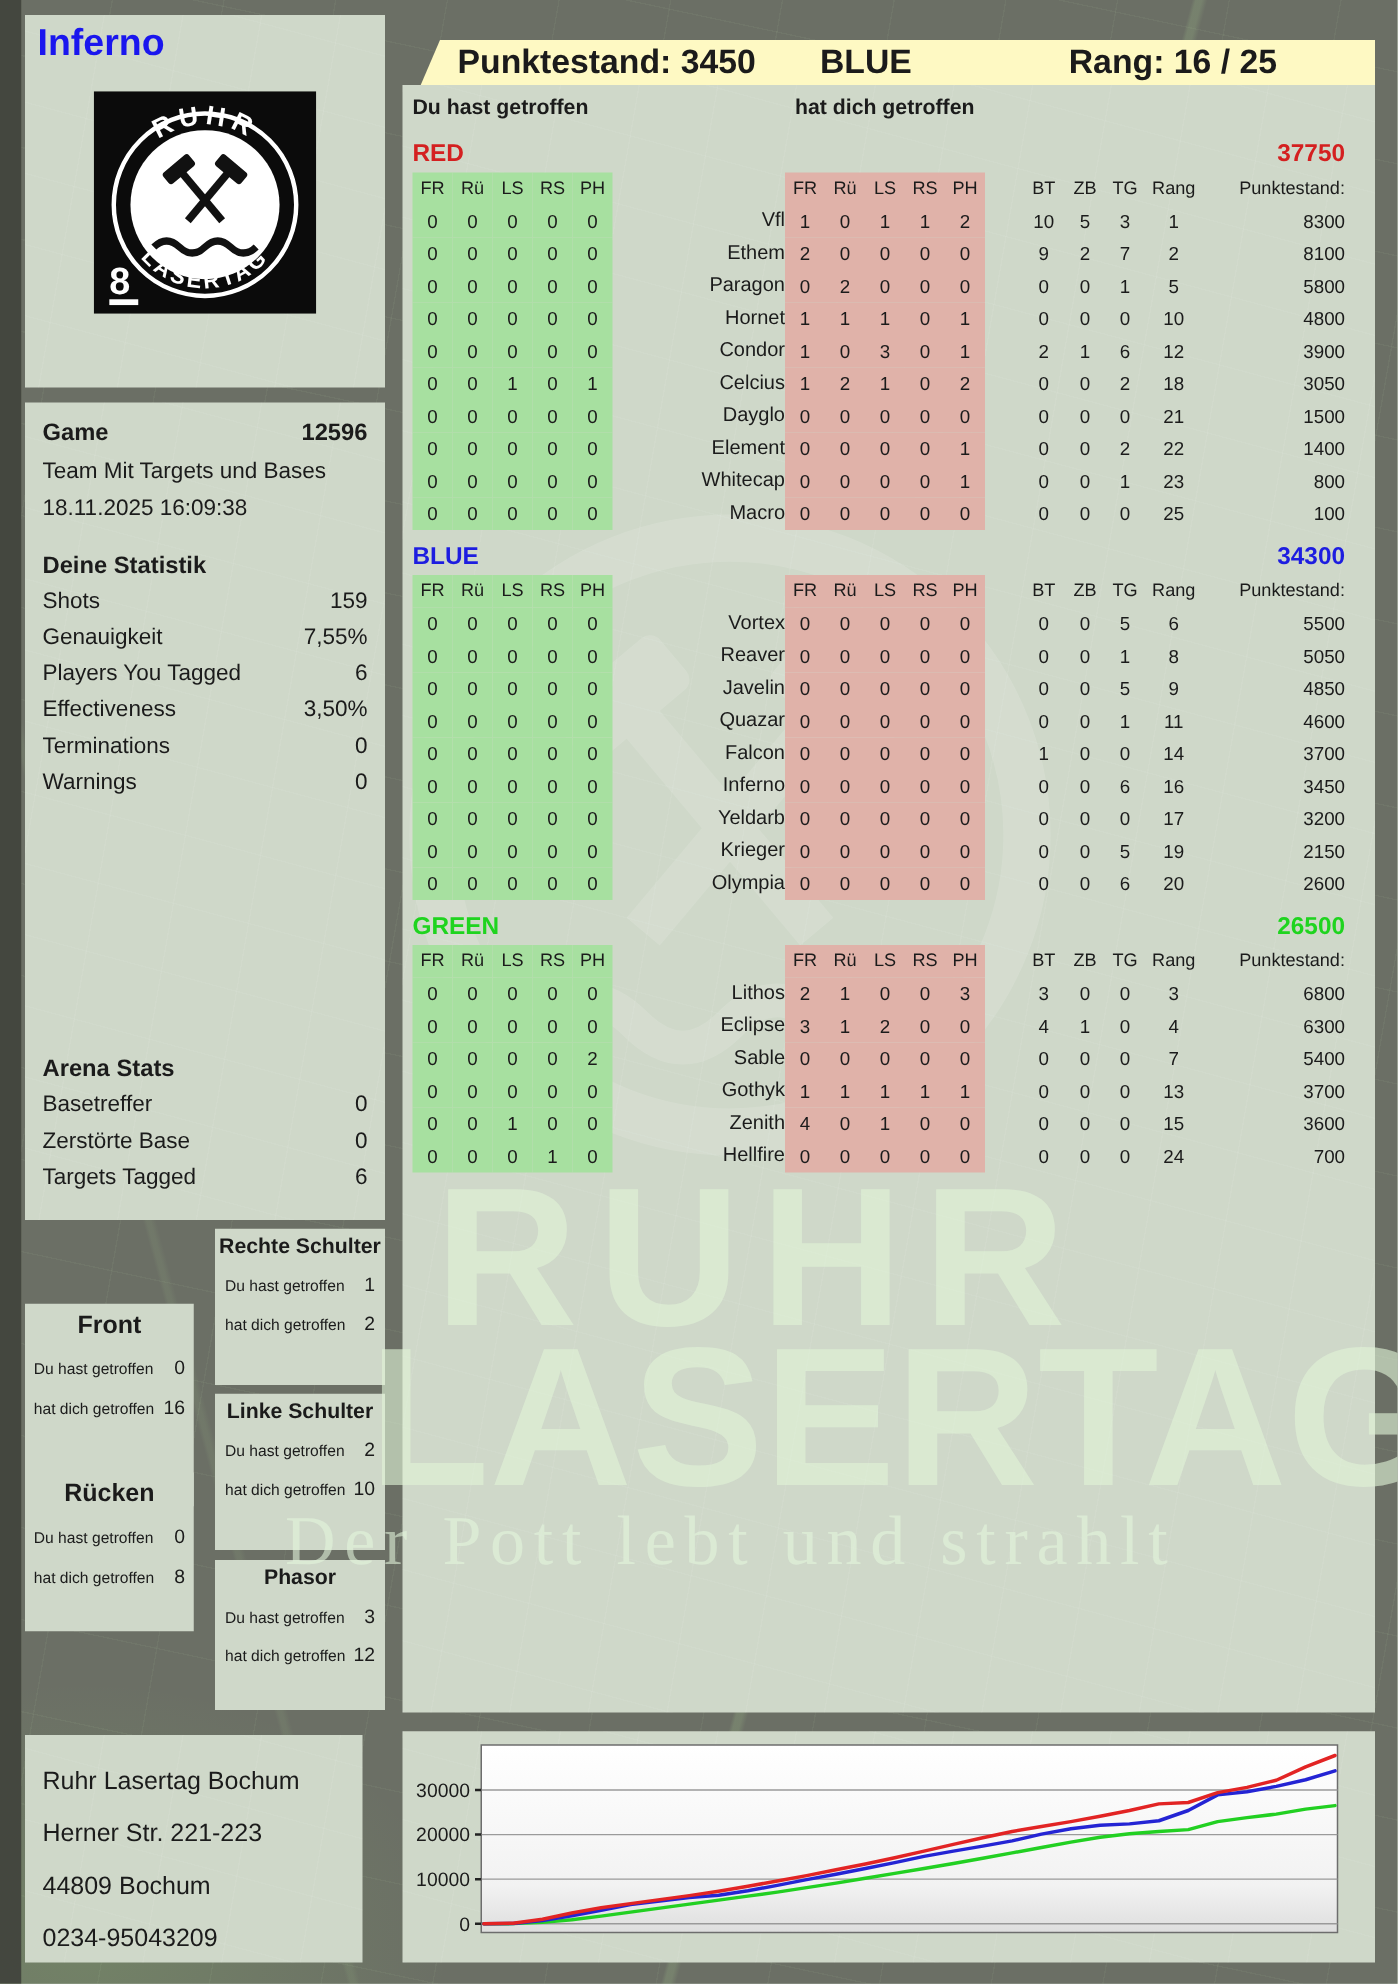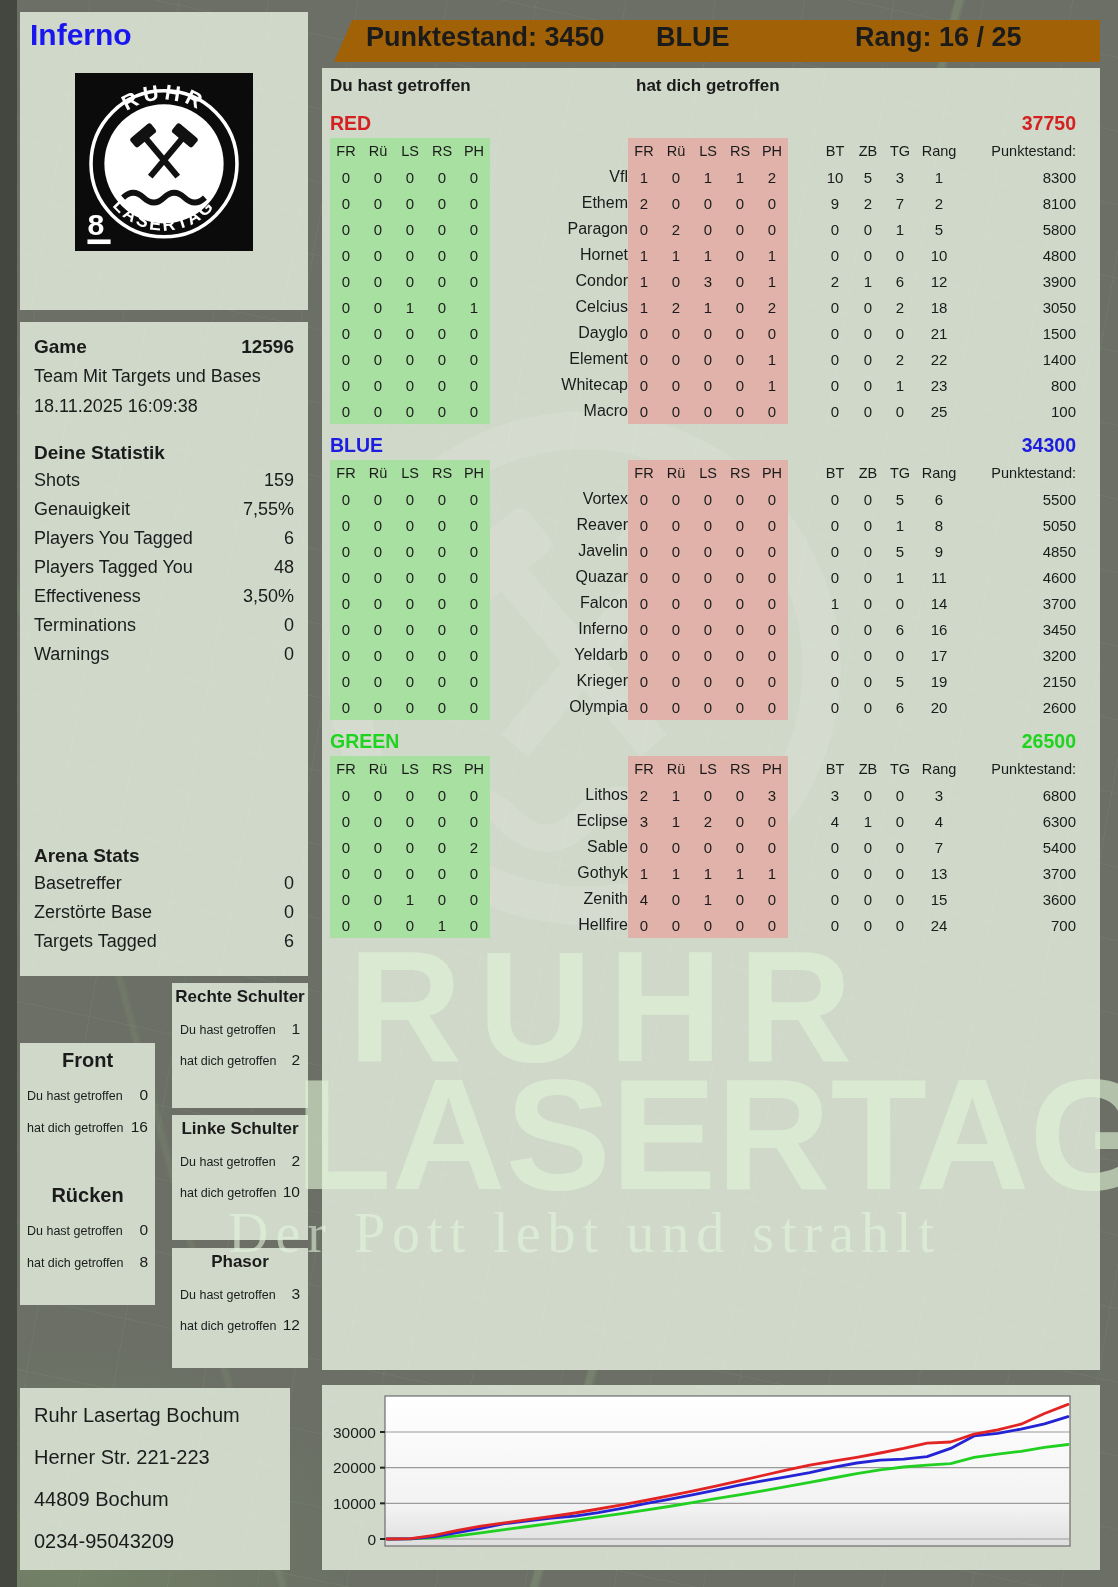--- a/index.html
+++ b/index.html
@@ -40,25 +40,25 @@
   .hb-big .hb-row{margin-top:14px;padding:0 7px}
   .hb-lbl{font-size:12.5px}
   .hb-val{font-size:15.5px}
   .hb-rechte{left:172px;top:983px;width:136px;height:125px}
   .hb-front{left:20px;top:1043px;width:135px;height:162px}
   .hb-linke{left:172px;top:1115px;width:136px;height:125px}
   .hb-ruecken{left:20px;top:1178px;width:135px;height:127px}
   .hb-phasor{left:172px;top:1248px;width:136px;height:120px}
   .address-panel{left:20px;top:1388px;width:270px;height:182px}
   .addr-line{font-size:20px;line-height:42px;padding-left:14px;white-space:nowrap}
-  .address-panel .addr-wrap{padding-top:6px}
+  .address-panel .addr-wrap{padding-top:16px}
   
   .score-band{
-    position:absolute;left:322px;top:20px;width:778px;height:55px;
-    background:#a16207;clip-path:polygon(30px 0,778px 0,778px 42px,12px 42px);
+    position:absolute;left:322px;top:32px;width:778px;height:55px;
+    background:#fef9c3;clip-path:polygon(30px 0,778px 0,778px 42px,12px 42px);
   }
   .score-band span{position:absolute;top:2px;font-size:27px;font-weight:bold;white-space:nowrap}
   .sb-punkte{left:44px}
   .sb-team{left:334px;font-size:29px}
   .sb-rang{left:533px}
   
   .main-panel{left:322px;top:68px;width:778px;height:1302px}
   .col-title{position:absolute;top:8px;font-size:17px;font-weight:bold}
   .ct-you{left:8px}
   .ct-them{left:314px}
@@ -138,24 +138,20 @@
         </div>
         <div class="kv">
           <span>Genauigkeit</span>
           <span>7,55%</span>
         </div>
         <div class="kv">
           <span>Players You Tagged</span>
           <span>6</span>
         </div>
         <div class="kv">
-          <span>Players Tagged You</span>
-          <span>48</span>
-        </div>
-        <div class="kv">
           <span>Effectiveness</span>
           <span>3,50%</span>
         </div>
         <div class="kv">
           <span>Terminations</span>
           <span>0</span>
         </div>
         <div class="kv">
           <span>Warnings</span>
           <span>0</span>

